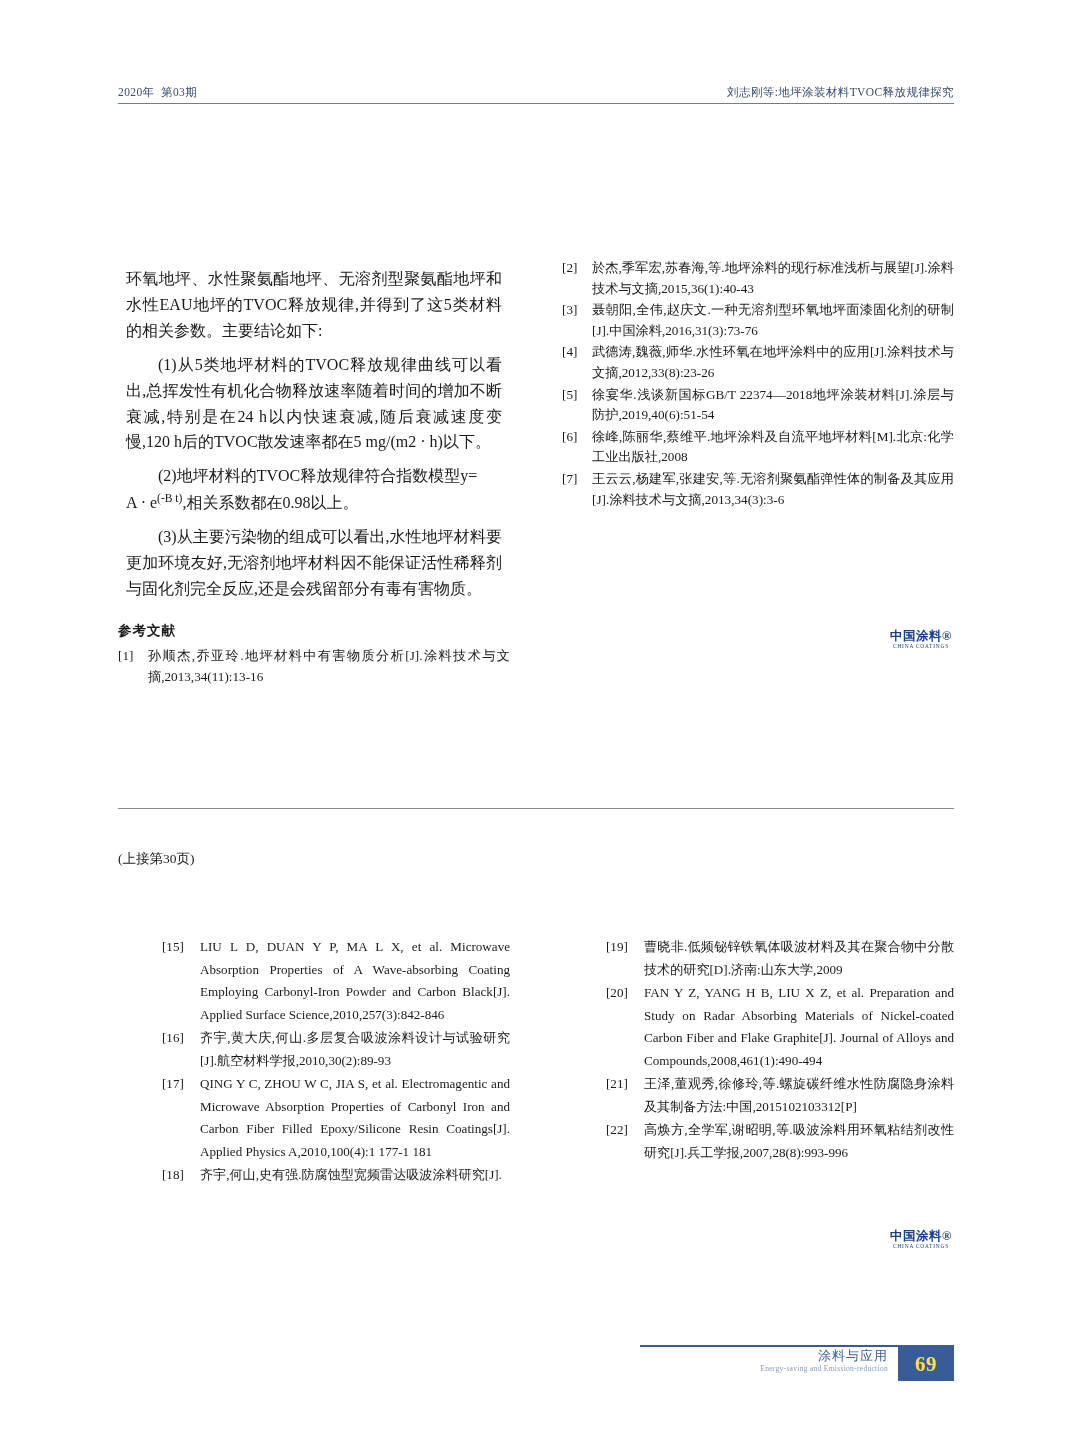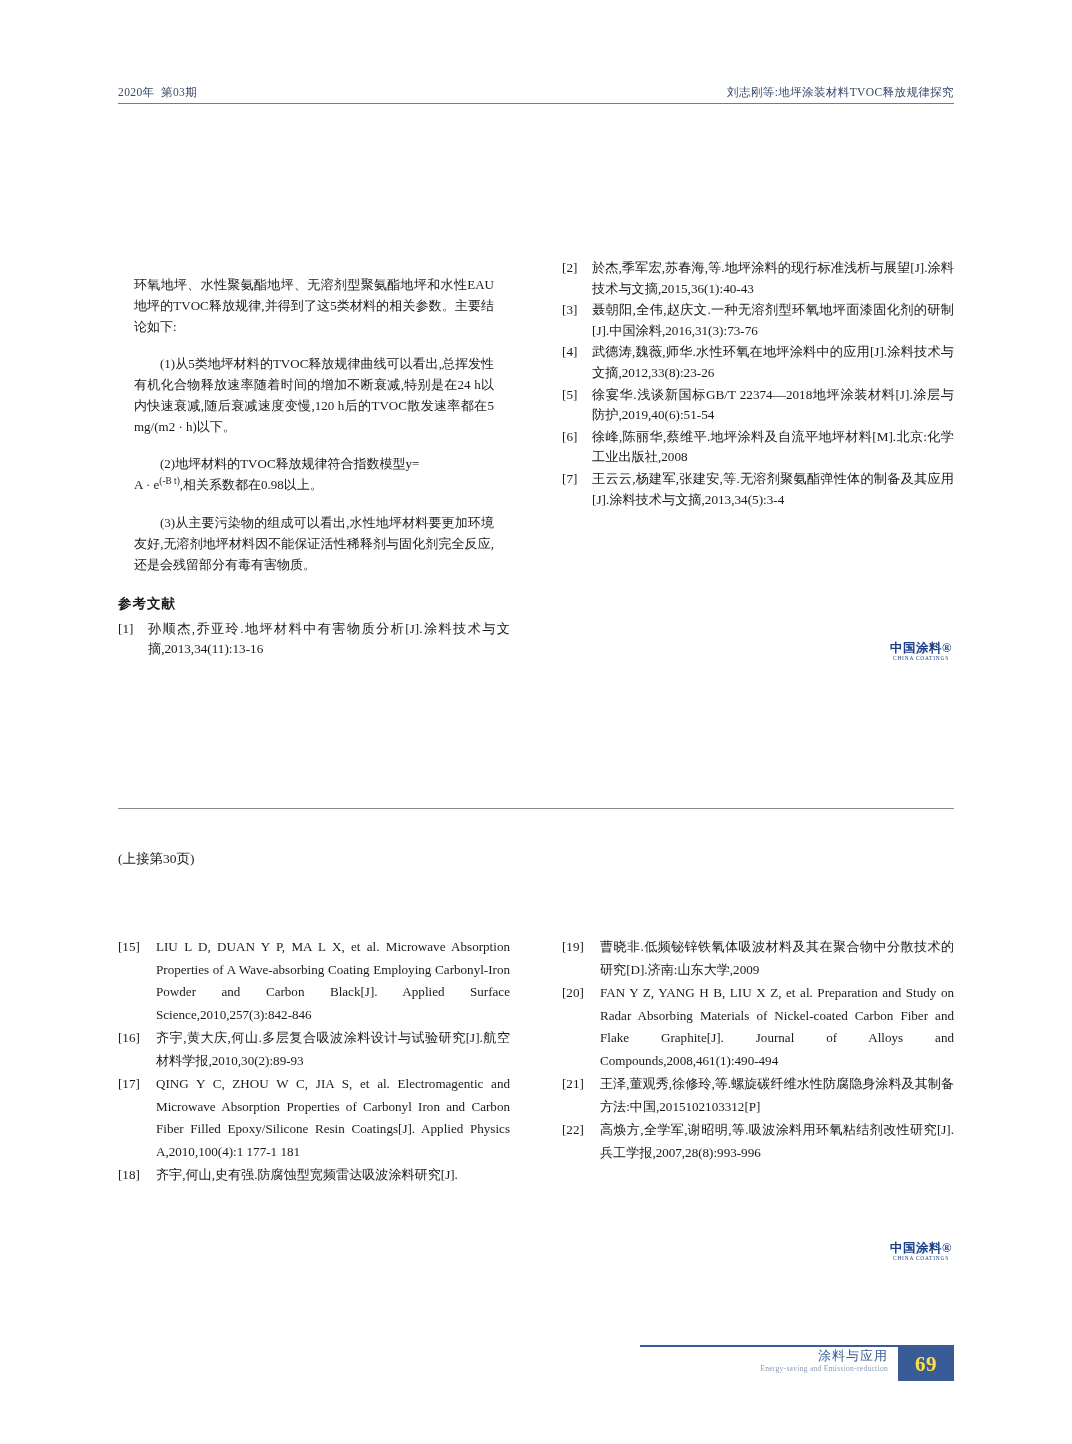--- a/index.html
+++ b/index.html
@@ -52,22 +52,22 @@
     left: 118px;
     top: 258px;
     width: 836px;
     display: flex;
     gap: 52px;
   }
   .col {
     width: 392px;
   }
   p {
-    margin: 16px;
-    font-size: 13px;
+    margin: 8px;
+    font-size: 16px;
     line-height: 1.62;
     text-align: justify;
     text-justify: inter-ideograph;
   }
   p.indent { text-indent: 2em; }
   .eq-line { letter-spacing: 0; }
   sup { font-size: 0.72em; vertical-align: super; }
 
   .refs-title {
     margin: 20px 0 6px 0;
@@ -98,21 +98,20 @@
     width: 66px;
     text-align: center;
     line-height: 1.05;
   }
   .logo .cn {
     font-size: 12.5px;
     font-weight: bold;
     color: #1b3f86;
     letter-spacing: 0.5px;
     white-space: nowrap;
-    margin-top: 12px;
   }
   .logo .en {
     font-size: 5.4px;
     color: #1b3f86;
     letter-spacing: 0.8px;
     white-space: nowrap;
     margin-top: 1px;
   }
   .logo-box-1 {
     position: absolute;
@@ -153,20 +152,21 @@
   }
   .col2 { width: 392px; }
   .ref2 {
     display: flex;
     font-size: 13.1px;
     line-height: 1.72;
     margin-bottom: 1px;
   }
   .ref2 .num {
     flex: 0 0 38px;
+    margin-left: 44px;
   }
   .ref2 .txt {
     flex: 1 1 auto;
     text-align: justify;
   }
   .hang {
     font-size: 13.1px;
     line-height: 1.72;
     padding-left: 38px;
   }
@@ -264,21 +264,21 @@
       <div class="ref">
         <span class="num">[5]</span>
         <span class="txt">徐宴华.浅谈新国标GB/T 22374—2018地坪涂装材料[J].涂层与防护,2019,40(6):51-54</span>
       </div>
       <div class="ref">
         <span class="num">[6]</span>
         <span class="txt">徐峰,陈丽华,蔡维平.地坪涂料及自流平地坪材料[M].北京:化学工业出版社,2008</span>
       </div>
       <div class="ref">
         <span class="num">[7]</span>
-        <span class="txt">王云云,杨建军,张建安,等.无溶剂聚氨酯弹性体的制备及其应用[J].涂料技术与文摘,2013,34(5):3-4</span>
+        <span class="txt">王云云,杨建军,张建安,等.无溶剂聚氨酯弹性体的制备及其应用[J].涂料技术与文摘,2013,34(3):3-6</span>
       </div>
     </div>
   </div>
 
   <div class="logo logo-box-1">
     <div class="cn">中国涂料®</div>
     <div class="en">CHINA COATINGS</div>
   </div>
 
   <div class="divider"></div>

